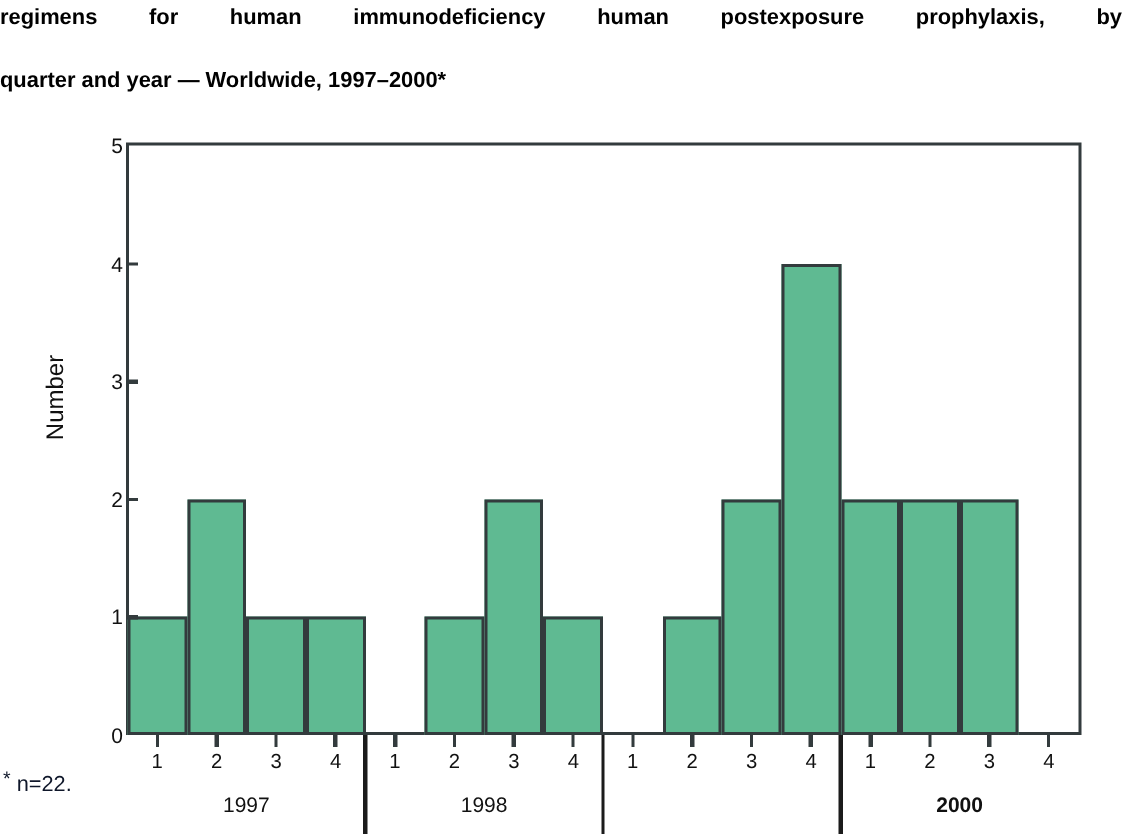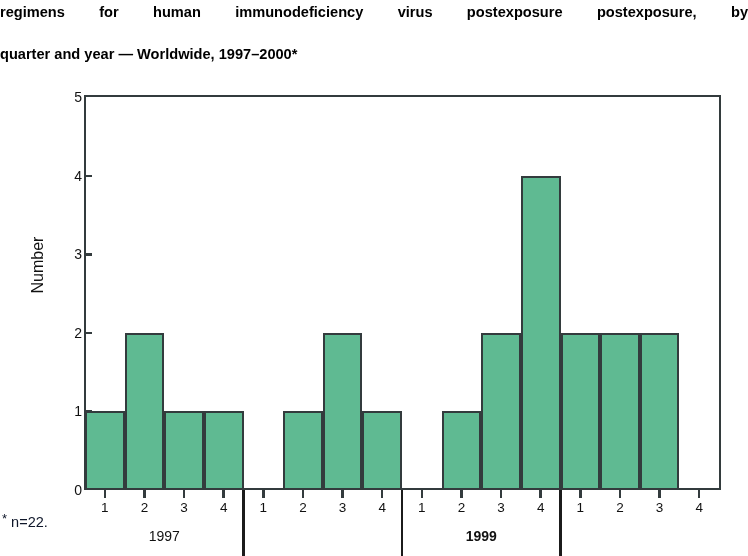--- a/index.html
+++ b/index.html
@@ -212,21 +212,21 @@
   }
   #footnote .star {
     font-size: 13px;
     vertical-align: 4px;
   }
 </style>
 </head>
 <body>
 
 <div id="figure-caption">
-  <span class="cap-line justify">regimens for human immunodeficiency  virus postexposure  postexposure,  by</span>
+  <span class="cap-line justify">regimens for human immunodeficiency  human postexposure  prophylaxis,  by</span>
   <span class="cap-line">quarter and year — Worldwide, 1997–2000*</span>
 </div>
 
 <div id="chart-area">
 
   <div id="plot-frame"></div>
 
   <div id="y-axis-label">Number</div>
 
   <div id="y-ticks">
@@ -319,21 +319,22 @@
       <div class="quarter-label" style="left: 554.75px; width: 39.625px;">3</div>
       <div class="quarter-label" style="left: 594.375px; width: 39.625px;">4</div>
     </div>
   <div id="year-separators" style="position: absolute; left: 0px; top: 0px; width: 748px; height: 480px;">
       <div class="year-separator" style="left: 242.2px;"></div>
       <div class="year-separator" style="left: 400.7px;"></div>
       <div class="year-separator" style="left: 559.2px;"></div>
     </div>
   <div id="year-labels">
       <div class="year-label" style="left: 0px; width: 158.5px;">1997</div>
-      <div class="year-label bold" style="left: 317px; width: 158.5px;">1999</div>
+      <div class="year-label" style="left: 158.5px; width: 158.5px;">1998</div>
+      <div class="year-label bold" style="left: 475.5px; width: 158.5px;">2000</div>
     </div>
 
 <div id="y-tick-marks" style="position: absolute; left: 0px; top: 0px; width: 748px; height: 420px;">
       <div class="y-tick-mark" style="top: 322.4px;"></div>
       <div class="y-tick-mark" style="top: 243.8px;"></div>
       <div class="y-tick-mark" style="top: 165.2px;"></div>
       <div class="y-tick-mark" style="top: 86.6px;"></div>
     </div>
   </div>
 

